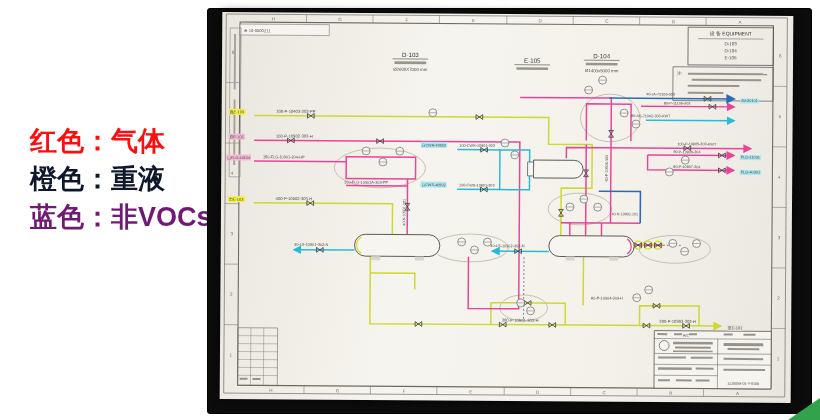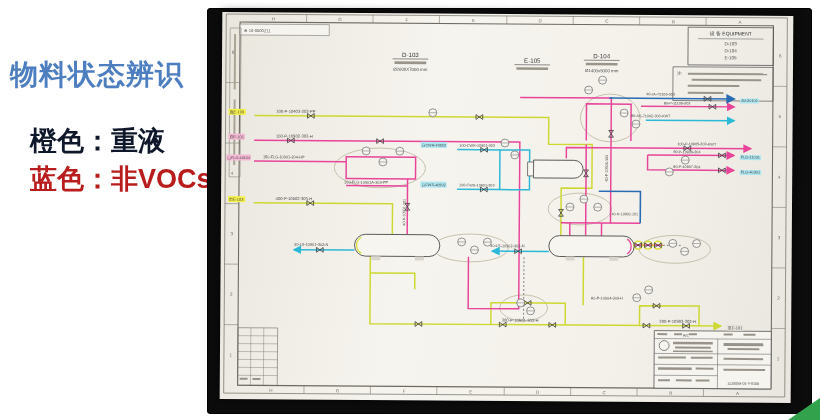--- a/index.html
+++ b/index.html
@@ -18,25 +18,25 @@
   .paper svg{display:block;width:100%;height:100%;}
   .corner-tri{position:absolute;left:788px;top:398px;width:32px;height:22px;background:#33a24c;
        clip-path:polygon(0 100%,100% 100%,100% 0);}
   text{font-family:"Liberation Sans","DejaVu Sans",sans-serif;}
 </style>
 </head>
 <body>
 
 <div class="slide">
 
-  <div class="slide-title">物料状态辨识</div>
 
   <div class="legend" id="legend">
+      <div class="leg-item" style="color: rgb(251, 14, 14);">红色：气体</div>
       <div class="leg-item" style="color: #0f172a;">橙色：重液</div>
-      <div class="leg-item" style="color: #b91c1c;">蓝色：非VOCs</div>
+      <div class="leg-item" style="color: #701a75;">蓝色：非VOCs</div>
     </div>
 
   <div class="photo">
     <div class="paper">
       <svg viewBox="0 0 576 390" preserveAspectRatio="none">
         <defs>
           <marker id="ar-y" markerWidth="6" markerHeight="6" refX="5" refY="3" orient="auto">
               <path d="M0,0 L6,3 L0,6 Z" fill="#cdd832"></path>
             </marker>
           <marker id="ar-p" markerWidth="6" markerHeight="6" refX="5" refY="3" orient="auto">

